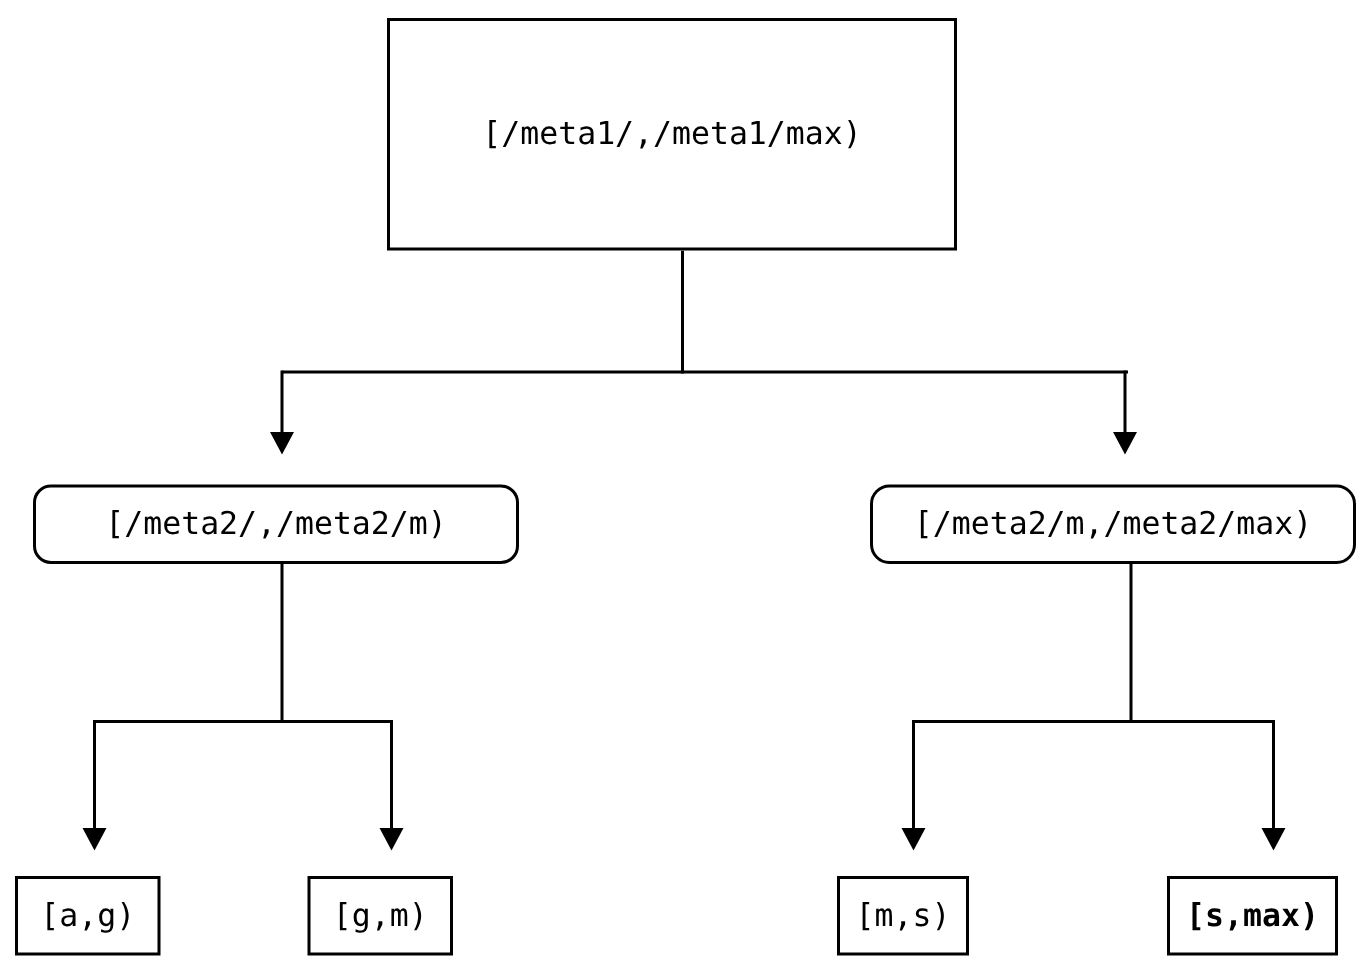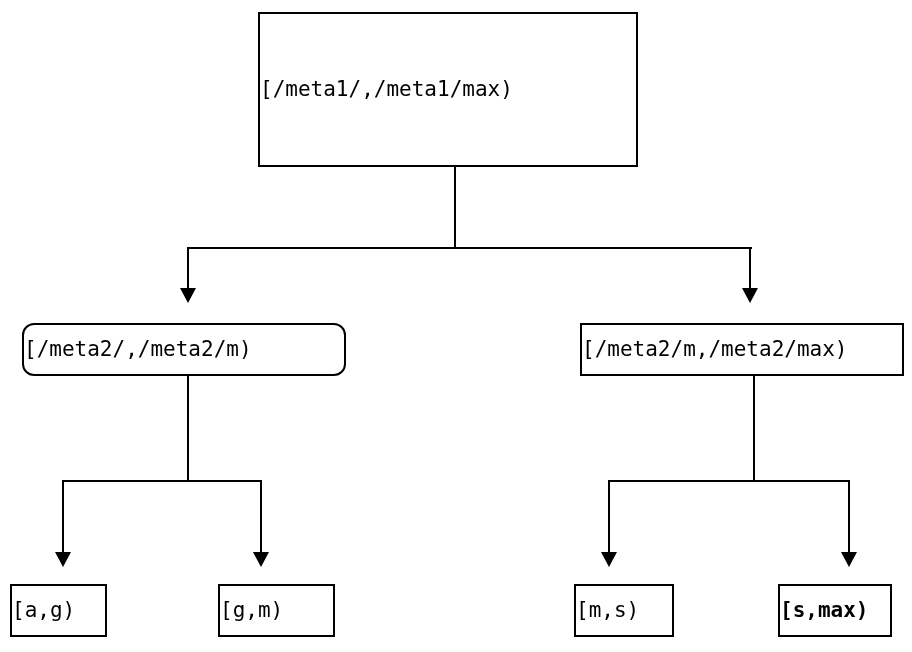--- a/index.html
+++ b/index.html
@@ -18,20 +18,21 @@
   }
 
   
   .node {
     position: absolute;
     box-sizing: border-box;
     border: 2px solid #000000;
     background: #ffffff;
     display: flex;
     align-items: center;
+    justify-content: center;
     color: #000000;
     letter-spacing: 0px;
     white-space: nowrap;
   }
   .node-label {
     display: block;
     line-height: 1;
   }
 
   .node.root {
@@ -41,30 +42,30 @@
     height: 155px;
     font-size: 21px;
   }
   .node.mid {
     top: 323px;
     width: 324px;
     height: 53px;
     font-size: 21px;
   }
   .node.mid.left  { left: 22px; border-radius: 12px; }
-  .node.mid.right { left: 580px; }
+  .node.mid.right { left: 580px; border-radius: 13px; }
 
   .node.leaf {
     top: 584px;
     height: 53px;
     font-size: 21px;
   }
   .node.leaf.l1 { left: 10px;  width: 97px;  }
-  .node.leaf.l2 { left: 218px; width: 117px;  }
-  .node.leaf.l3 { left: 574px; width: 100px; }
+  .node.leaf.l2 { left: 205px; width: 97px;  }
+  .node.leaf.l3 { left: 558px; width: 88px; }
   .node.leaf.l4 { left: 778px; width: 114px; font-weight: bold; }
 
   
   .vline {
     position: absolute;
     width: 2px;
     background: #000000;
   }
   .hline {
     position: absolute;

